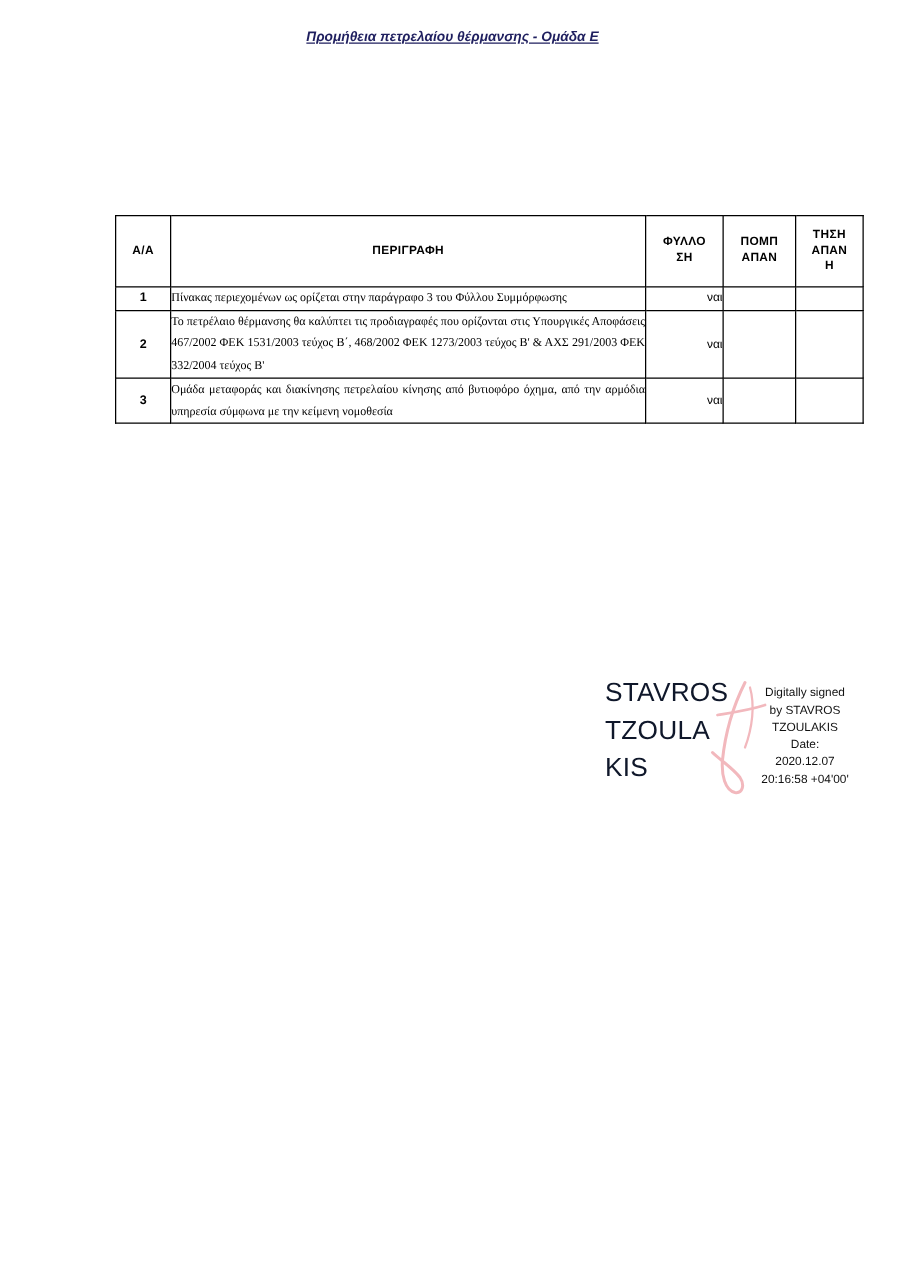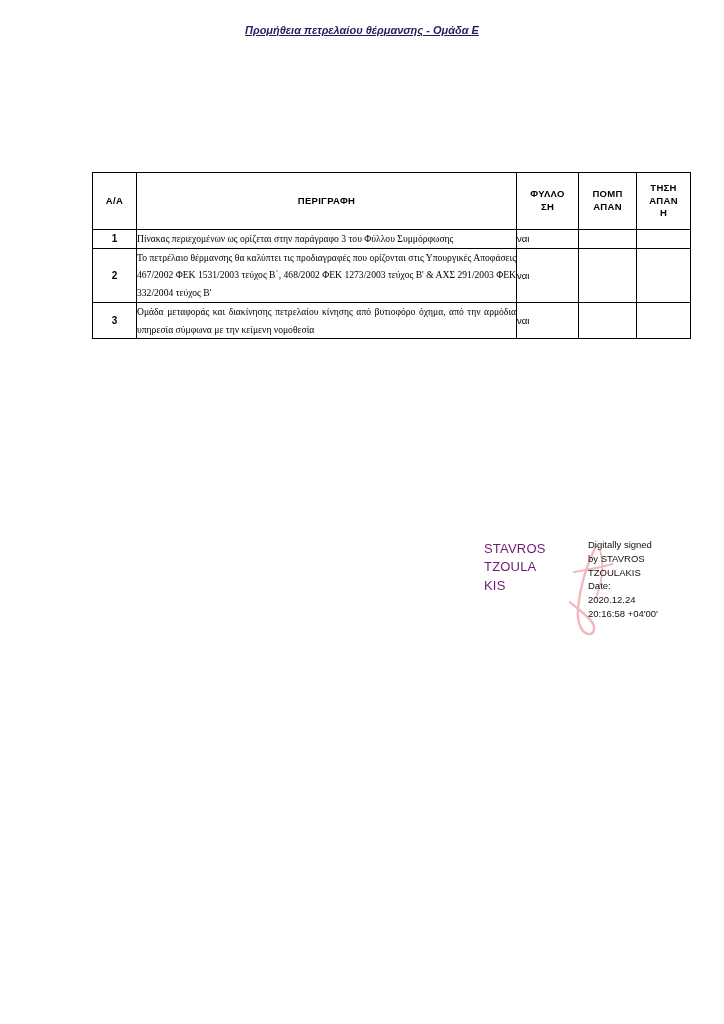--- a/index.html
+++ b/index.html
@@ -81,50 +81,51 @@
     font-weight: bold;
   }
   td.desc {
     font-size: 9.6px;
     line-height: 1.85;
     text-align: justify;
     padding: 7px 10px 7px 8px;
     font-family: Liberation Serif, serif;
   }
   td.val {
-    text-align: left;
+    text-align: right;
     font-size: 9.6px;
   }
   td.blank { }
 
   .signature {
     position: absolute;
     left: 484px;
     top: 536px;
     width: 210px;
     height: 104px;
   }
   .sig-name {
     position: absolute;
     left: 0;
     top: 4px;
     width: 112px;
-    font-size: 13px;
+    font-size: 21px;
     line-height: 1.42;
-    color: #701a75;
+    color: #0f172a;
     letter-spacing: 0.2px;
   }
   .sig-details {
     position: absolute;
     left: 104px;
-    top: 2px;
+    top: 12px;
     width: 112px;
     font-size: 9.5px;
     line-height: 1.45;
     color: #111111;
+    text-align: center;
   }
   .sig-mark {
     position: absolute;
     left: 82px;
     top: 6px;
     width: 54px;
     height: 96px;
     pointer-events: none;
   }
 </style>
@@ -202,18 +203,18 @@
     <svg class="sig-mark" viewBox="0 0 54 96">
       <path d="M30 4 C20 24, 14 46, 12 66 C11 78, 14 90, 22 92 C28 93, 30 86, 26 80 C20 72, 10 66, 4 60" fill="none" stroke="#f2b8bd" stroke-width="2.4" stroke-linecap="round"></path>
       <path d="M8 30 C20 28, 34 26, 46 22" fill="none" stroke="#f2b8bd" stroke-width="2.2" stroke-linecap="round"></path>
       <path d="M34 8 C38 22, 36 40, 30 56" fill="none" stroke="#f2b8bd" stroke-width="1.8" stroke-linecap="round"></path>
     </svg>
     <div class="sig-details">
       <div>Digitally signed</div>
       <div>by STAVROS</div>
       <div>TZOULAKIS</div>
       <div>Date:</div>
-      <div>2020.12.24</div>
+      <div>2020.12.07</div>
       <div>20:16:58 +04'00'</div>
     </div>
   </div>
 
 </div>
 
 </body></html>

